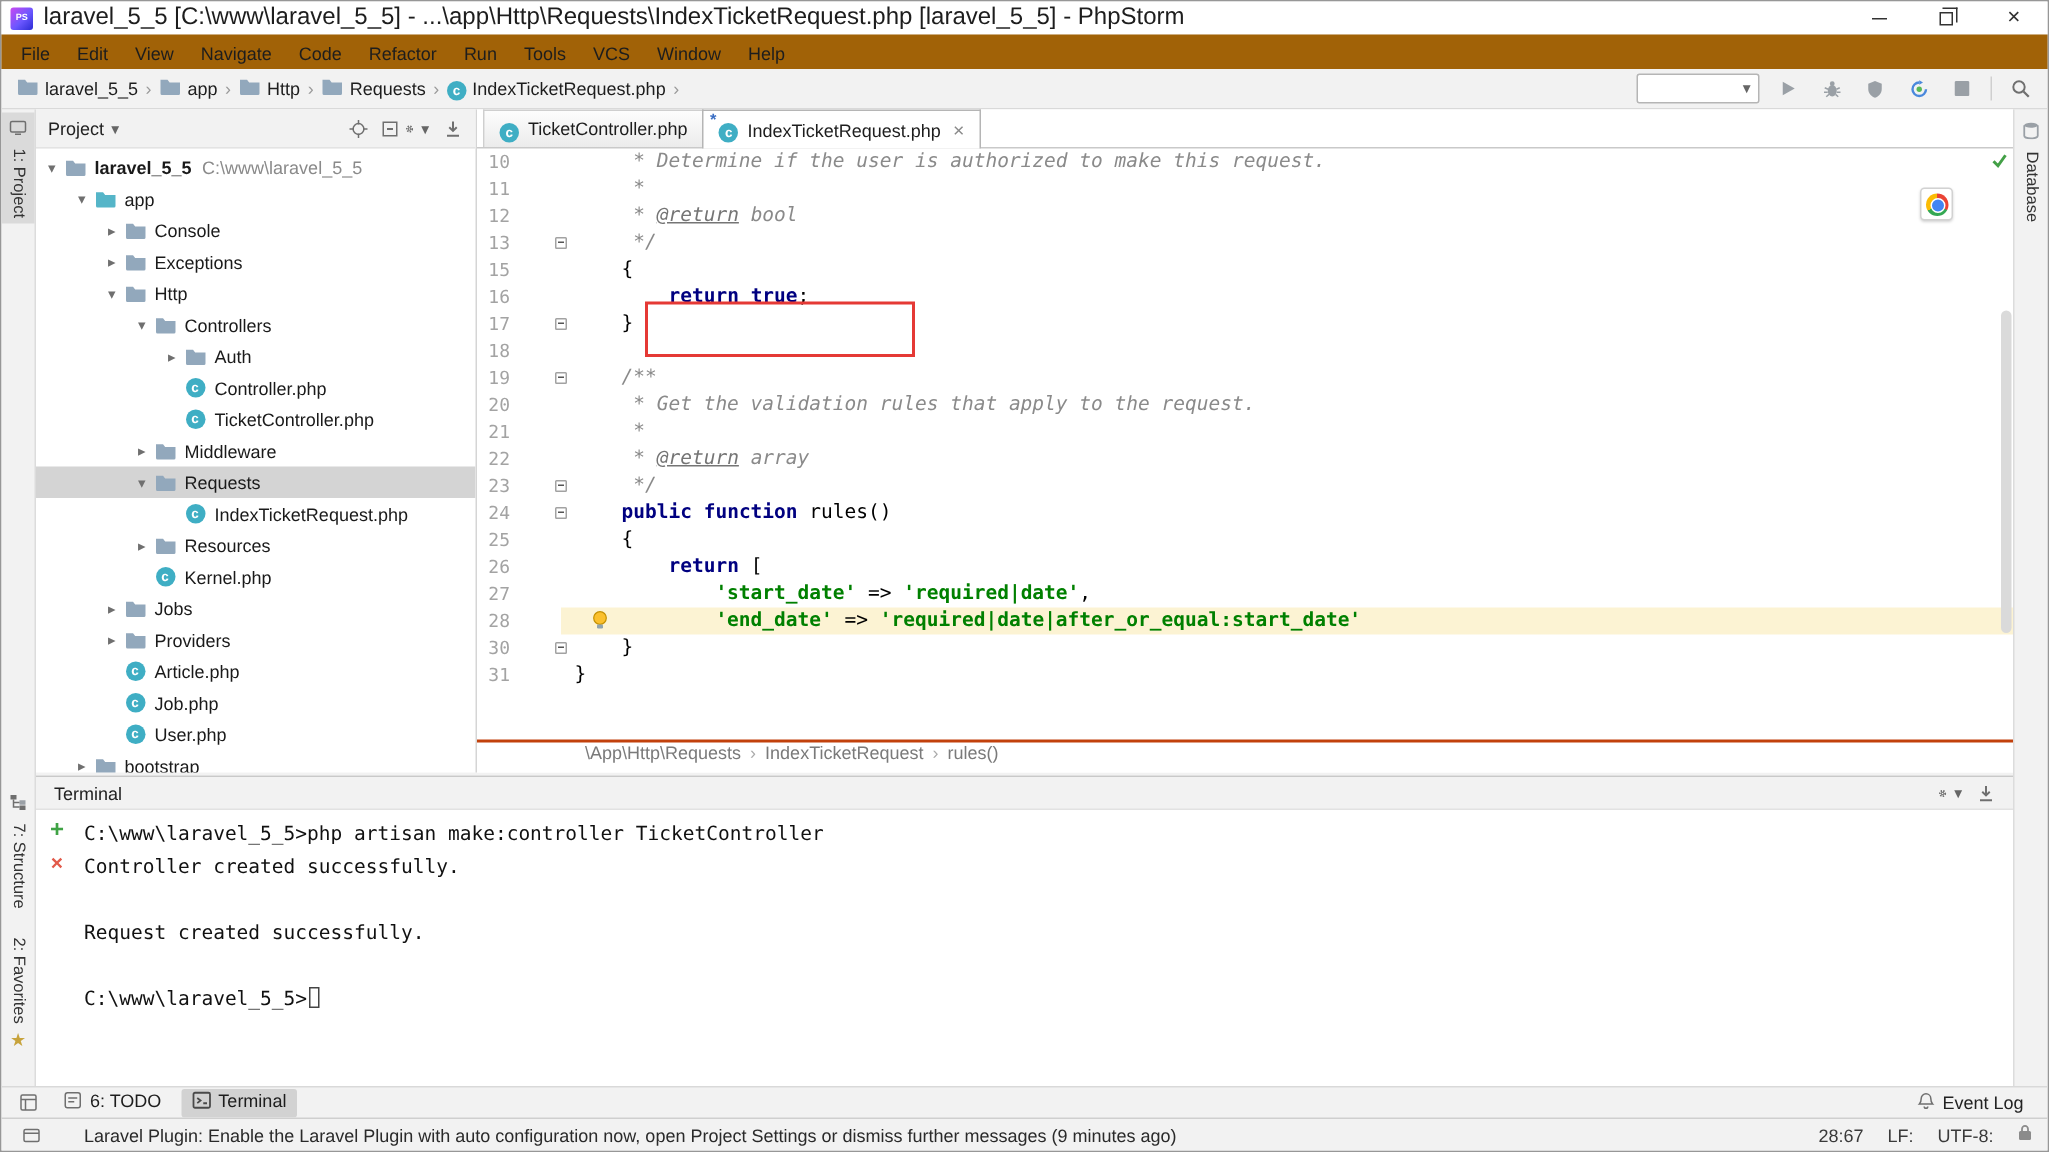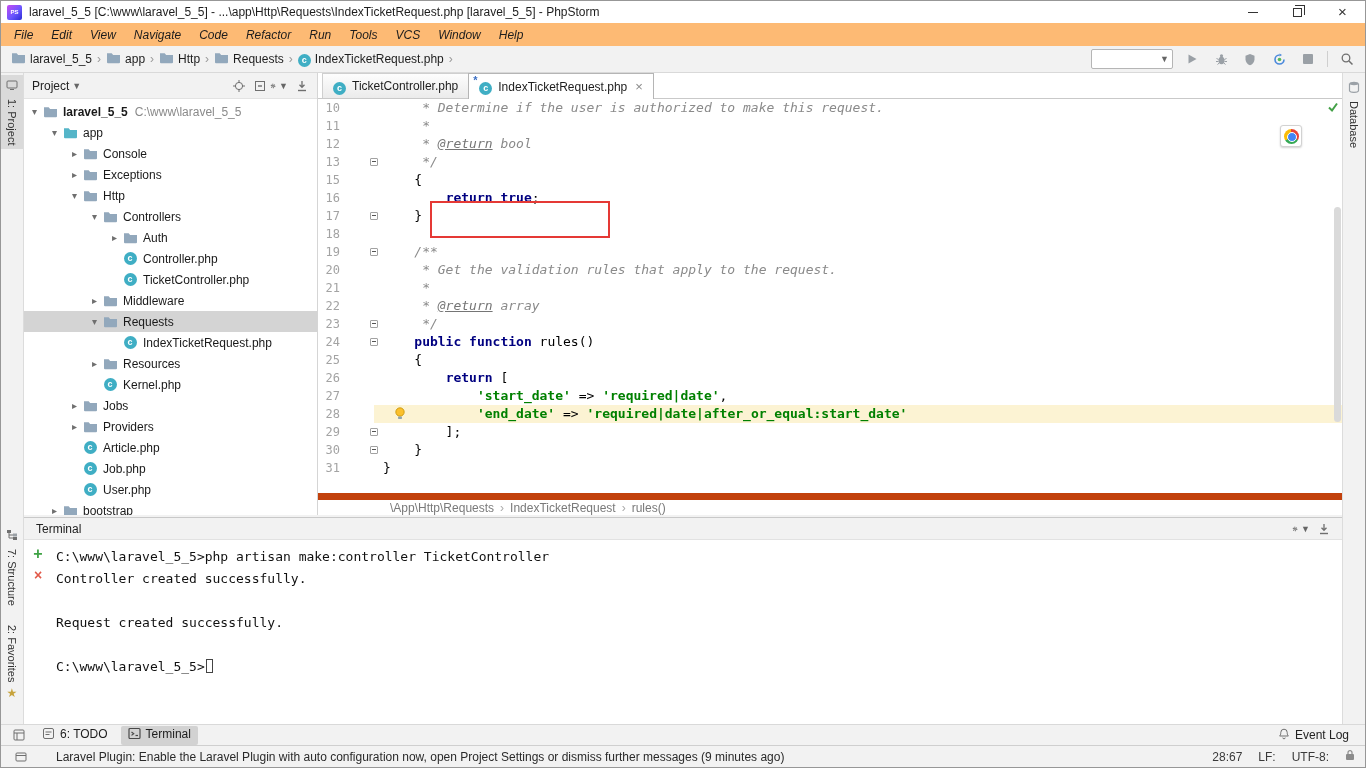--- a/index.html
+++ b/index.html
@@ -3,30 +3,30 @@
 <meta charset="utf-8">
 <style>
 *{margin:0;padding:0;box-sizing:border-box;}
 html,body{width:1366px;height:768px;overflow:hidden;}
 body{font-family:"Liberation Sans",sans-serif;font-size:12px;color:#222;background:#fff;}
 #app{position:relative;width:1366px;height:768px;background:#f2f2f2;border:1px solid #979797;}
 
 
 #titlebar{position:absolute;left:0;top:0;right:0;height:22px;background:#fff;display:flex;align-items:center;padding-left:6px;}
 #ps-logo{width:15px;height:15px;border-radius:2px;background:linear-gradient(135deg,#c94af1,#6b57ff 55%,#2b2bd4);color:#fff;font-size:6px;font-weight:bold;display:flex;align-items:center;justify-content:center;flex:none;}
-#title-text{margin-left:7px;font-size:12px;color:#1d1d1d;white-space:nowrap;}
+#title-text{margin-left:7px;font-size:16px;color:#1d1d1d;white-space:nowrap;}
 #win-controls{margin-left:auto;display:flex;height:22px;flex:none;}
 .win-btn{width:45px;height:22px;display:flex;align-items:center;justify-content:center;color:#333;}
 .min-glyph{width:10px;height:1px;background:#333;}
 .max-glyph{width:9px;height:9px;border:1px solid #333;position:relative;}
 .max-glyph::before{content:"";position:absolute;left:1px;top:-4px;width:9px;height:9px;border-top:1px solid #333;border-right:1px solid #333;}
 .close-glyph{font-size:15px;line-height:10px;}
 
 
-#menubar{position:absolute;left:0;top:22px;right:0;height:23px;background:#fdba74;display:flex;align-items:center;padding-left:4px;font-style:italic;}
+#menubar{position:absolute;left:0;top:22px;right:0;height:23px;background:#a16207;display:flex;align-items:flex-end;padding-left:4px;}
 .menu-item{padding:3px 9px;color:#1d1d1d;}
 
 
 #navbar{position:absolute;left:0;top:45px;right:0;height:27px;background:#f2f2f2;border-bottom:1px solid #d9d9d9;display:flex;align-items:center;padding-left:8px;}
 #nav-crumbs{display:flex;align-items:center;}
 .crumb{display:flex;align-items:center;gap:4px;padding:1px 2px;}
 .crumb-label{color:#1d1d1d;}
 .crumb-sep{color:#9a9a9a;margin:0 3px;font-size:12px;}
 #nav-right{margin-left:auto;display:flex;align-items:center;gap:9px;padding-right:8px;}
 #run-combo{width:82px;height:20px;background:#fff;border:1px solid #b5b5b5;border-radius:2px;display:flex;align-items:center;justify-content:flex-end;}
@@ -81,21 +81,21 @@
 .seg-str{color:var(--str);font-weight:bold;}
 .seg-cmt{color:var(--cmt);font-style:italic;}
 .seg-tag{color:#757575;font-style:italic;text-decoration:underline;}
 .seg-pln{color:#000;}
 #red-box{position:absolute;left:112px;top:102px;width:180px;height:37px;border:2px solid var(--red);z-index:3;}
 #ed-scroll{position:absolute;right:1px;top:108px;width:7px;height:215px;background:#dadada;border-radius:4px;}
 #ed-check{position:absolute;right:3px;top:2px;}
 #chrome-float{position:absolute;right:40px;top:26px;width:22px;height:22px;background:#fff;border:1px solid #d2d2d2;border-radius:3px;display:flex;align-items:center;justify-content:center;box-shadow:0 1px 2px rgba(0,0,0,.18);}
 .chrome-icon{width:15px;height:15px;border-radius:50%;background:conic-gradient(from 0deg,#EA4335 0 33%,#34A853 33% 66%,#FBBC05 66% 100%);position:relative;}
 .chrome-icon::after{content:"";position:absolute;left:3.5px;top:3.5px;width:8px;height:8px;border-radius:50%;background:#4285F4;border:1.5px solid #fff;}
-#editor-crumbs{height:22px;flex:none;border-top:7px solid #c2410c;background:#fff;display:flex;align-items:center;padding-left:70px;color:#7a7a7a;}
+#editor-crumbs{height:22px;flex:none;border-top:2px solid #c2410c;background:#fff;display:flex;padding-left:70px;color:#7a7a7a;}
 .ecrumb{padding:0 2px;}
 .ecrumb-sep{color:#ababab;margin:0 4px;}
 
 
 #terminal{position:absolute;left:23px;top:516px;right:23px;height:209px;background:#fff;border-top:1px solid #c9c9c9;display:flex;flex-direction:column;}
 #terminal-header{height:22px;flex:none;background:#f2f2f2;border-bottom:1px solid #e2e2e2;display:flex;align-items:center;padding:0 8px 0 12px;}
 #terminal-header .spacer{flex:1;}
 #terminal-main{flex:1;display:flex;overflow:hidden;}
 #terminal-toolbar{width:28px;flex:none;display:flex;flex-direction:column;align-items:center;padding-top:7px;gap:7px;}
 .tg-plus{color:#3fa345;font-size:16px;font-weight:bold;line-height:14px;}
@@ -491,21 +491,20 @@
           <div class="code-line"><span class="ln">22</span><span class="gut"></span><span class="code-text"><span class="seg-cmt">     * </span><span class="seg-tag">@return</span><span class="seg-cmt"> array</span></span></div>
           <div class="code-line"><span class="ln">23</span><span class="gut"><span class="fold-box"></span></span><span class="code-text"><span class="seg-cmt">     */</span></span></div>
           <div class="code-line"><span class="ln">24</span><span class="gut"><span class="fold-box"></span></span><span class="code-text"><span class="seg-pln">    </span><span class="seg-kw">public</span><span class="seg-pln"> </span><span class="seg-kw">function</span><span class="seg-pln"> rules()</span></span></div>
           <div class="code-line"><span class="ln">25</span><span class="gut"></span><span class="code-text"><span class="seg-pln">    {</span></span></div>
           <div class="code-line"><span class="ln">26</span><span class="gut"></span><span class="code-text"><span class="seg-pln">        </span><span class="seg-kw">return</span><span class="seg-pln"> [</span></span></div>
           <div class="code-line"><span class="ln">27</span><span class="gut"></span><span class="code-text"><span class="seg-pln">            </span><span class="seg-str">'start_date'</span><span class="seg-pln"> =&gt; </span><span class="seg-str">'required|date'</span><span class="seg-pln">,</span></span></div>
           <div class="code-line active"><span class="ln">28</span><span class="gut"></span><span class="bulb"><svg width="12" height="13" viewBox="0 0 12 13">
                 <circle cx="6" cy="5" r="4.2" fill="#FBC02D" stroke="#C49000" stroke-width="0.8"></circle>
                 <rect x="4" y="9.4" width="4" height="2.6" rx="0.8" fill="#90A4AE"></rect>
               </svg></span><span class="code-text"><span class="seg-pln">            </span><span class="seg-str">'end_date'</span><span class="seg-pln"> =&gt; </span><span class="seg-str">'required|date|after_or_equal:start_date'</span></span></div>
-          <div class="code-line"><span class="ln">29</span><span class="gut"><span class="fold-box"></span></span><span class="code-text"><span class="seg-pln">        ];</span></span></div>
           <div class="code-line"><span class="ln">30</span><span class="gut"><span class="fold-box"></span></span><span class="code-text"><span class="seg-pln">    }</span></span></div>
           <div class="code-line"><span class="ln">31</span><span class="gut"></span><span class="code-text"><span class="seg-pln">}</span></span></div>
         </div>
       <div id="red-box"></div>
       <div id="ed-check"><svg width="12" height="12" viewBox="0 0 12 12">
             <path d="M2 6.5L5 9.5L10 2.5" stroke="#43A047" stroke-width="2" fill="none"></path>
           </svg></div>
       <div id="ed-scroll"></div>
       <div id="chrome-float">
           <span class="chrome-icon"></span>

